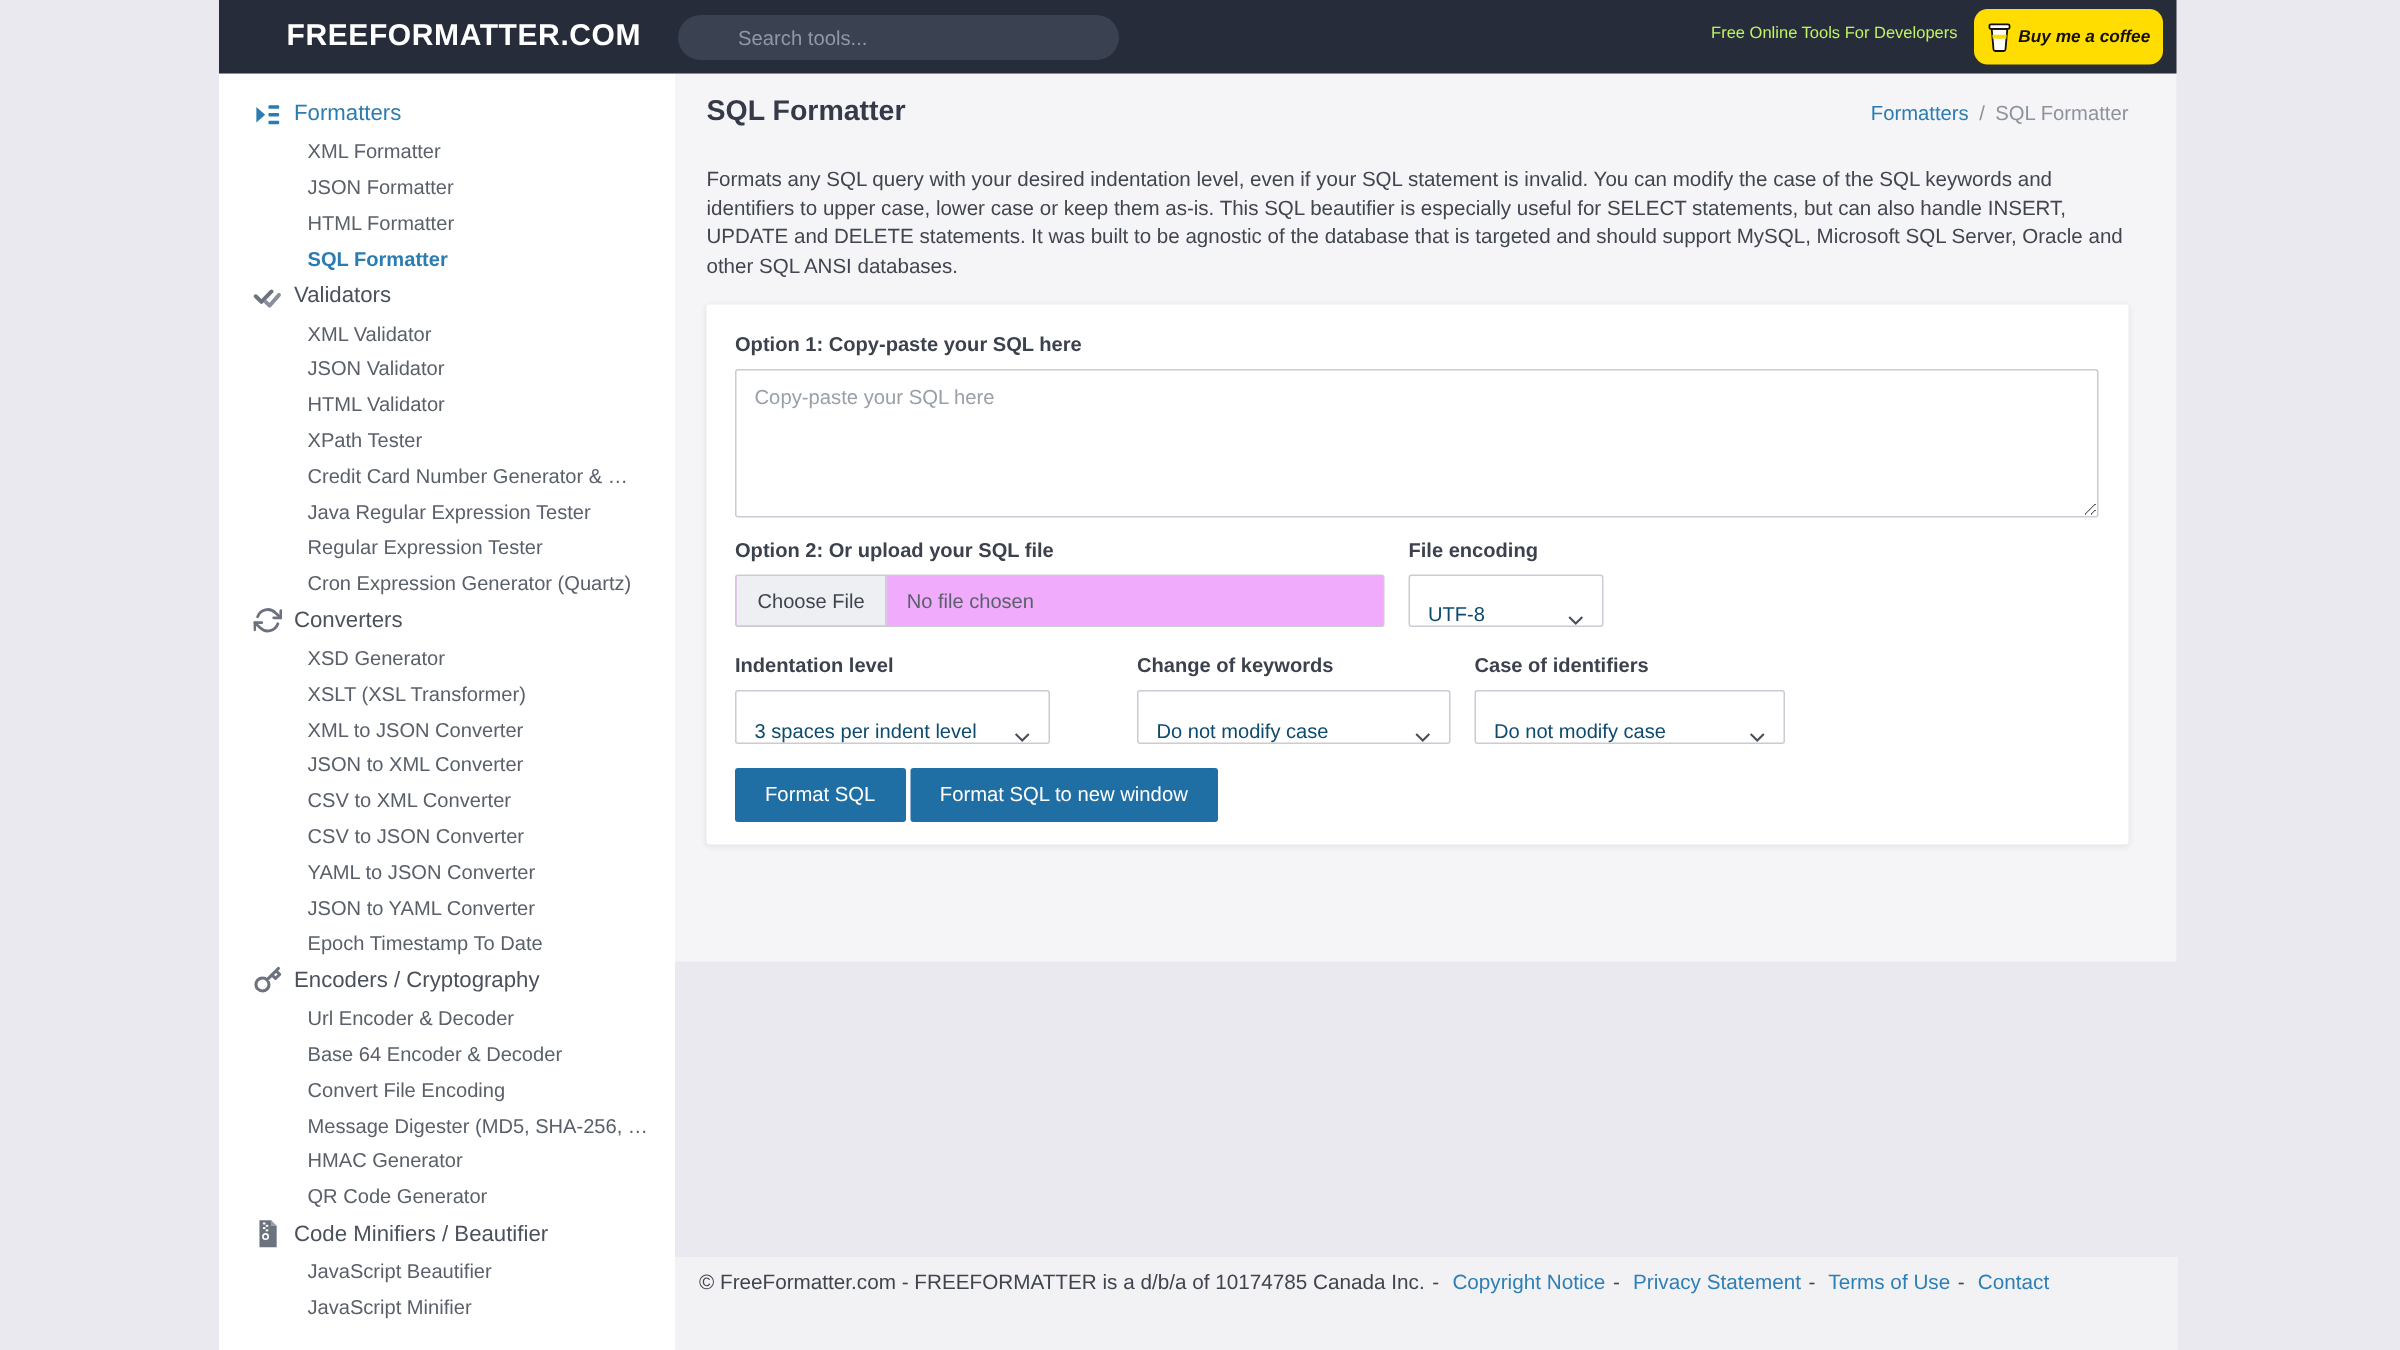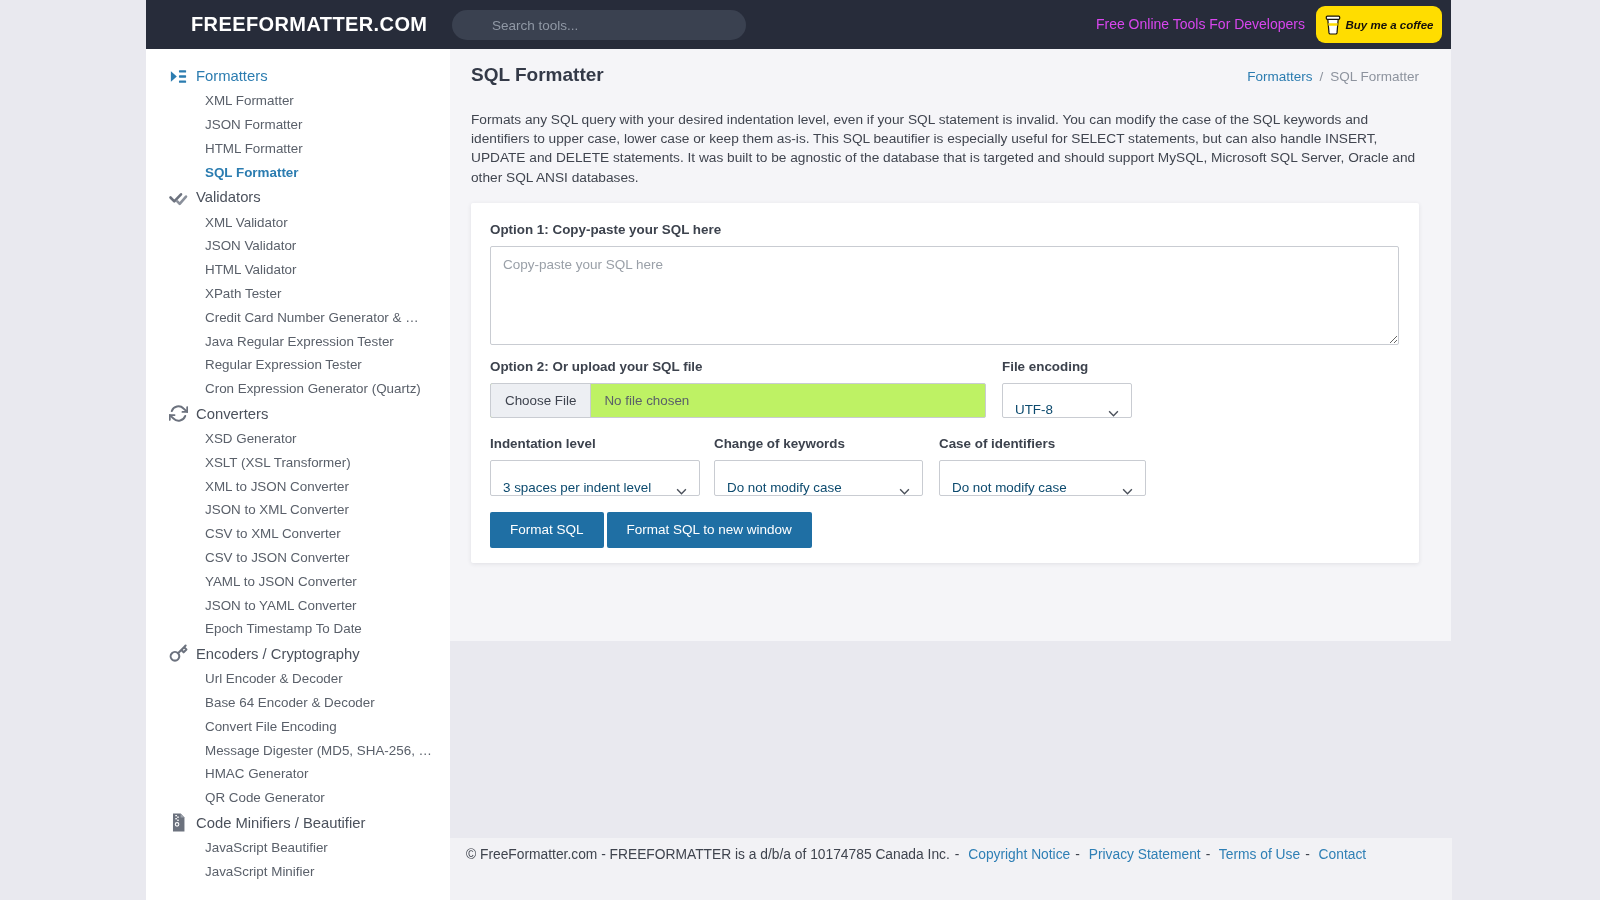--- a/index.html
+++ b/index.html
@@ -5,21 +5,21 @@
   * { margin:0; padding:0; box-sizing:border-box; }
   html,body { width:1600px; height:900px; overflow:hidden; }
   body { background:#e9e9ef; font-family:"Liberation Sans", sans-serif; position:relative; }
 
   
   .header { position:absolute; left:146px; top:0; width:1305px; height:49px; background:#272c3a; z-index:5; }
   .logo { position:absolute; left:45px; top:13px; font-size:20px; font-weight:700; letter-spacing:.4px; color:#ffffff; cursor:pointer; }
   .search-pill { position:absolute; left:306px; top:10px; width:294px; height:30px; border-radius:15px; background:#3a4150; }
   .search-pill input { width:100%; height:100%; background:transparent; border:none; outline:none; padding:0 16px 0 40px; font-size:13.5px; color:#cfd3da; font-family:"Liberation Sans", sans-serif; }
   .search-pill input::placeholder { color:#9098a5; }
-  .tagline { position:absolute; right:146px; top:16px; font-size:14px; color:#d946ef; }
+  .tagline { position:absolute; right:146px; top:16px; font-size:11px; color:#bef264; }
   .coffee-btn { position:absolute; right:9px; top:6px; width:126px; height:37px; border-radius:9px; background:#ffdd00; display:flex; align-items:center; justify-content:center; gap:5px; cursor:pointer; border:none;margin-left:40px; }
   .coffee-btn .txt { font-size:11.5px; font-weight:700; font-style:italic; color:#14100b; white-space:nowrap; }
 
   
   .sidebar { position:absolute; left:146px; top:49px; width:304px; height:851px; background:#ffffff; padding-top:14px; z-index:4; }
   .sec { height:26px; display:flex; align-items:center; gap:8px; padding-left:22px; font-size:14.8px; color:#4b515c; cursor:pointer; }
   .sec .ic { width:20px; height:20px; display:flex; align-items:center; justify-content:center; flex:0 0 20px; }
   .sec.active { color:#2b7cb0; }
   .item { display:flex; align-items:center; height:23.8px; padding-left:59px; font-size:13.4px; color:#5a606a; cursor:pointer; text-decoration:none; white-space:nowrap; max-width:300px; overflow:hidden; }
   .item.active { color:#2b7cb0; font-weight:700; }
@@ -30,29 +30,29 @@
   .page-title { font-size:19px; font-weight:700; color:#343a48; }
   .breadcrumb { font-size:13.5px; color:#8d939e; display:flex; gap:7px; align-items:baseline; }
   .breadcrumb a { color:#2b7cb0; text-decoration:none; cursor:pointer; }
   .desc { margin-top:24px; font-size:13.7px; line-height:19.2px; color:#40454f; }
   .card { margin-top:16px; background:#ffffff; border-radius:2px; box-shadow:0 1px 4px rgba(35,40,60,.10); padding:19px 20px 15px 19px; }
   .flabel { font-size:13.4px; font-weight:700; color:#3c424d; margin-bottom:9px; }
   textarea.sql-area { width:909px; height:99px; border:1px solid #c9ccd2; border-radius:2px; background:#fff; padding:10px 12px; font-size:13.5px; color:#333; font-family:"Liberation Sans", sans-serif; resize:both; outline:none; display:block; }
   textarea.sql-area::placeholder { color:#9aa0a8; }
   .row2 { margin-top:14px; display:flex; gap:16px; }
   .row3 { margin-top:18px; display:flex; }
-  .filebox { width:496px; height:35px; border:1px solid #c9ccd2; border-radius:2px; background:#bef264; display:flex; align-items:center; overflow:hidden; cursor:pointer;text-align:center; }
+  .filebox { width:433px; height:35px; border:1px solid #c9ccd2; border-radius:2px; background:#f0abfc; display:flex; align-items:center; overflow:hidden; cursor:pointer;text-align:center; }
   .choose { height:100%; display:flex; align-items:center; padding:0 14px; background:#edeff3; border-right:1px solid #c9ccd2; font-size:13.4px; color:#3e434e; cursor:pointer; }
   .nofile { margin-left:13px; font-size:13.4px; color:#5a6069; }
   .sel { height:35px; border:1px solid #c9ccd2; border-radius:2px; background:#fff; display:flex; align-items:flex-end; justify-content:space-between; padding:0 12px; font-size:13.4px; color:#0c4a6e; cursor:pointer; }
   .sel .chev { display:flex; align-items:center; }
   .w-enc { width:130px; }
   .c1 { width:210px; }
   .gap14 { width:14px; flex:0 0 14px; }
-  .c2 { width:209px; }
+  .c2 { width:209px;margin-left:44px; }
   .gap16 { width:16px; flex:0 0 16px; }
   .c3 { width:207px; }
   .sel3 { height:36px;gap:16px; }
   .btn-row { margin-top:16px; display:flex; gap:3px; }
   .btn { height:36px; background:#1f6fa4; color:#ffffff; border:none; border-radius:2px; font-size:13.5px; padding:0 20px; cursor:pointer; font-family:"Liberation Sans", sans-serif; }
 
   
   .footer { position:absolute; left:450px; top:838px; width:1002px; height:62px; background:#f2f2f5; padding:9px 16px 0 16px; font-size:13.8px; color:#3f444e; z-index:2; }
   .footer a { color:#2e7fb5; text-decoration:none; cursor:pointer; }
   .footer span, .footer a { margin-right:5px; }

